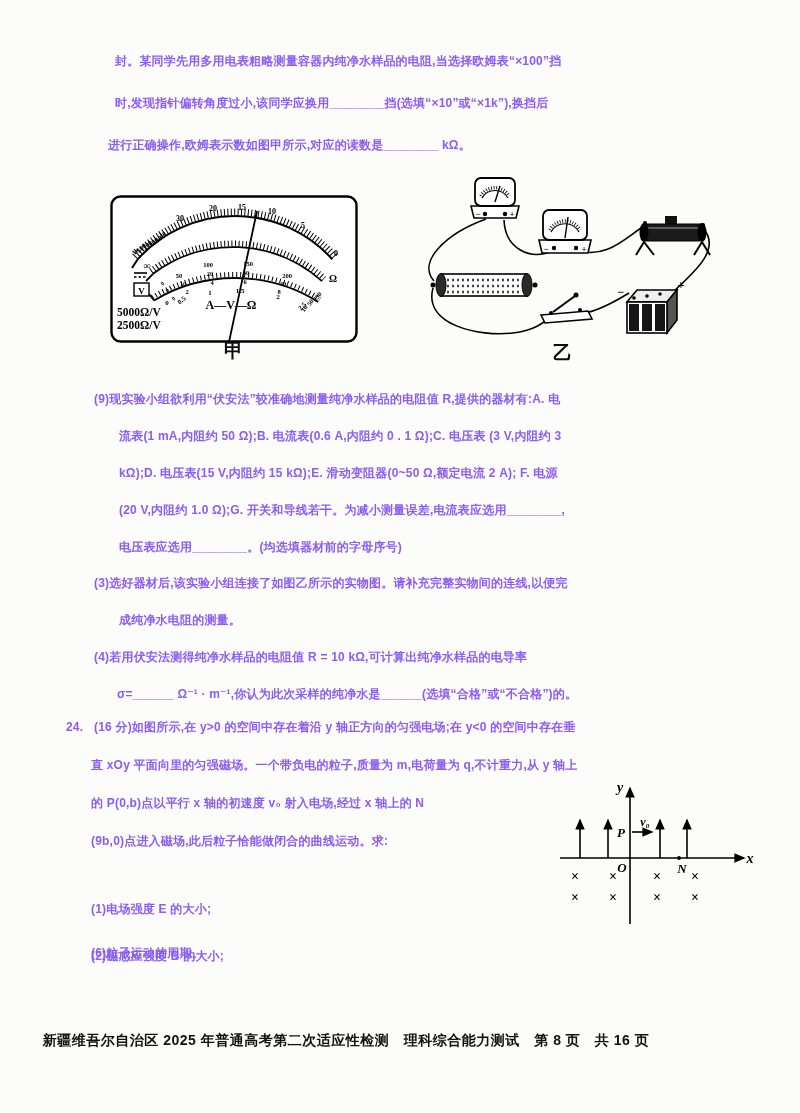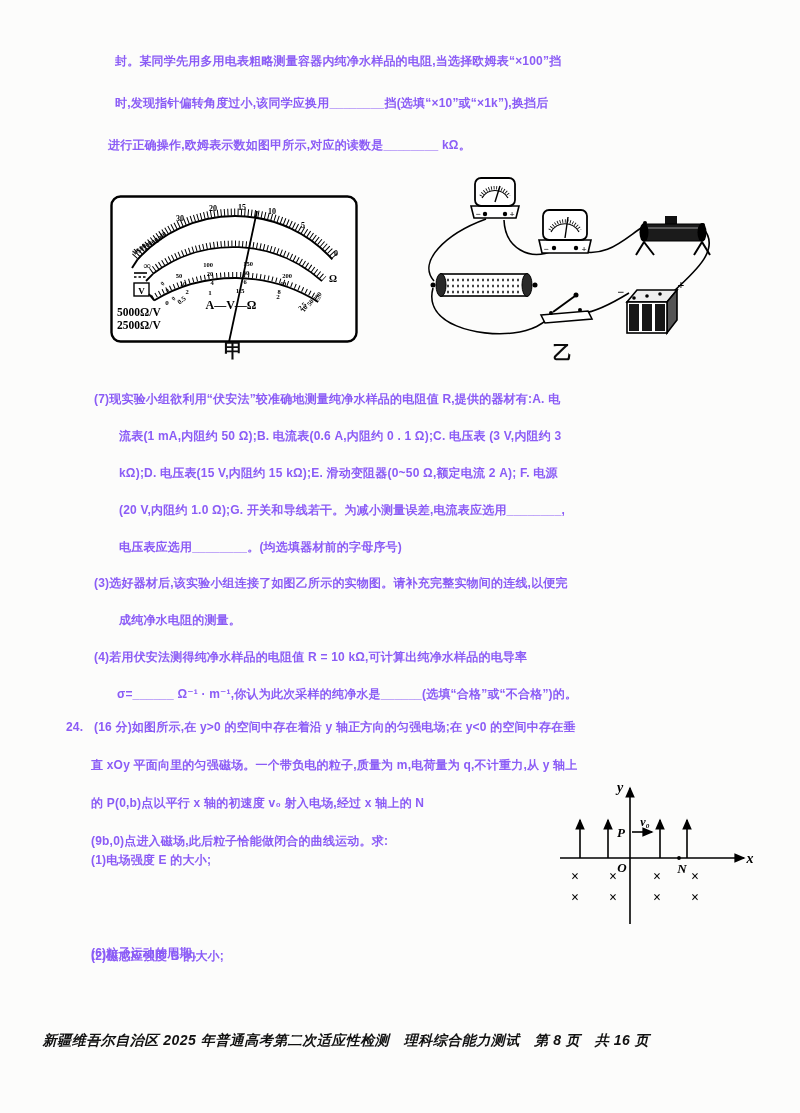--- a/index.html
+++ b/index.html
@@ -10,21 +10,21 @@
   }
   .ln{
     position:absolute;white-space:nowrap;font-weight:700;
     font-size:12px;letter-spacing:0.2px;line-height:22px;color:#8b5cf6;
   }
   .cap{
     position:absolute;font-weight:700;font-size:19px;color:#0c0c0c;
   }
   .footer{
     position:absolute;left:0;top:1032px;width:692px;text-align:center;
-    font-weight:700;font-size:14px;letter-spacing:0.5px;color:#111;font-style:italic;
+    font-weight:700;font-size:14px;letter-spacing:0.5px;color:#111;
   }
   svg{position:absolute;}
   svg text{font-family:"Liberation Serif","DejaVu Serif",serif;font-weight:700;fill:#000;}
   .it{font-style:italic;}
 </style>
 </head>
 <body>
 
 <div class="ln" style="left:115px;top:50px">封。某同学先用多用电表粗略测量容器内纯净水样品的电阻,当选择欧姆表“×100”挡</div>
 <div class="ln" style="left:115px;top:92px">时,发现指针偏转角度过小,该同学应换用________挡(选填“×10”或“×1k”),换挡后</div>
@@ -176,38 +176,38 @@
     <rect x="250" y="144" width="10" height="27" fill="#161616"></rect>
     <circle cx="229" cy="138" r="1.8" fill="#000"></circle>
     <circle cx="242" cy="136" r="1.8" fill="#000"></circle>
     <circle cx="255" cy="134" r="1.8" fill="#000"></circle>
     <text x="216" y="136" font-size="12" text-anchor="middle">−</text>
     <text x="276" y="129" font-size="12" text-anchor="middle">+</text>
   </g>
 </svg>
 <div class="cap" style="left:553px;top:340px">乙</div>
 
-<div class="ln" style="left:94px;top:388px">(7)现实验小组欲利用“伏安法”较准确地测量纯净水样品的电阻值 R,提供的器材有:A. 电</div>
+<div class="ln" style="left:94px;top:388px">(9)现实验小组欲利用“伏安法”较准确地测量纯净水样品的电阻值 R,提供的器材有:A. 电</div>
 <div class="ln" style="left:119px;top:425px">流表(1 mA,内阻约 50 Ω);B. 电流表(0.6 A,内阻约 0 . 1 Ω);C. 电压表 (3 V,内阻约 3</div>
 <div class="ln" style="left:119px;top:462px">kΩ);D. 电压表(15 V,内阻约 15 kΩ);E. 滑动变阻器(0~50 Ω,额定电流 2 A); F. 电源</div>
 <div class="ln" style="left:119px;top:499px">(20 V,内阻约 1.0 Ω);G. 开关和导线若干。为减小测量误差,电流表应选用________,</div>
 <div class="ln" style="left:119px;top:536px">电压表应选用________。(均选填器材前的字母序号)</div>
 
 <div class="ln" style="left:94px;top:572px">(3)选好器材后,该实验小组连接了如图乙所示的实物图。请补充完整实物间的连线,以便完</div>
 <div class="ln" style="left:119px;top:609px">成纯净水电阻的测量。</div>
 
 <div class="ln" style="left:94px;top:646px">(4)若用伏安法测得纯净水样品的电阻值 R = 10 kΩ,可计算出纯净水样品的电导率</div>
 <div class="ln" style="left:117px;top:683px">σ=______ Ω⁻¹ · m⁻¹,你认为此次采样的纯净水是______(选填“合格”或“不合格”)的。</div>
 
 <div class="ln" style="left:66px;top:716px">24.</div>
 <div class="ln" style="left:94px;top:716px">(16 分)如图所示,在 y&gt;0 的空间中存在着沿 y 轴正方向的匀强电场;在 y&lt;0 的空间中存在垂</div>
 <div class="ln" style="left:91px;top:754px">直 xOy 平面向里的匀强磁场。一个带负电的粒子,质量为 m,电荷量为 q,不计重力,从 y 轴上</div>
 <div class="ln" style="left:91px;top:792px">的 P(0,b)点以平行 x 轴的初速度 v₀ 射入电场,经过 x 轴上的 N</div>
 <div class="ln" style="left:91px;top:830px">(9b,0)点进入磁场,此后粒子恰能做闭合的曲线运动。求:</div>
-<div class="ln" style="left:91px;top:849px">(1)电场强度 E 的大小;</div>
+<div class="ln" style="left:91px;top:898px">(1)电场强度 E 的大小;</div>
 <div class="ln" style="left:91px;top:945px">(2)磁感应强度 B 的大小;</div>
 <div class="ln" style="left:91px;top:942px">(6)粒子运动的周期。</div>
 
 <svg style="left:550px;top:776px" width="210" height="152" viewBox="0 0 210 152">
   <defs>
     <marker id="ah" markerWidth="8" markerHeight="8" refX="6" refY="3" orient="auto">
       <path d="M0,0 L7,3 L0,6 Z" fill="#000"></path>
     </marker>
   </defs>
   <line x1="80" y1="148" x2="80" y2="12" stroke="#000" stroke-width="1.6" marker-end="url(#ah)"></line>

